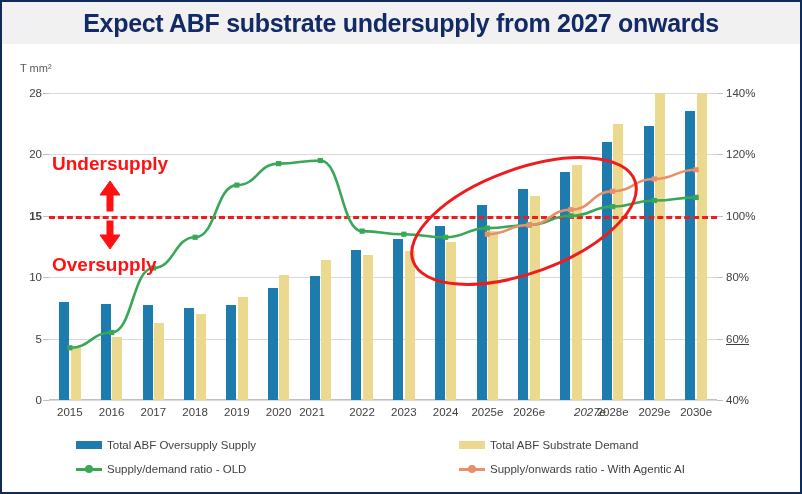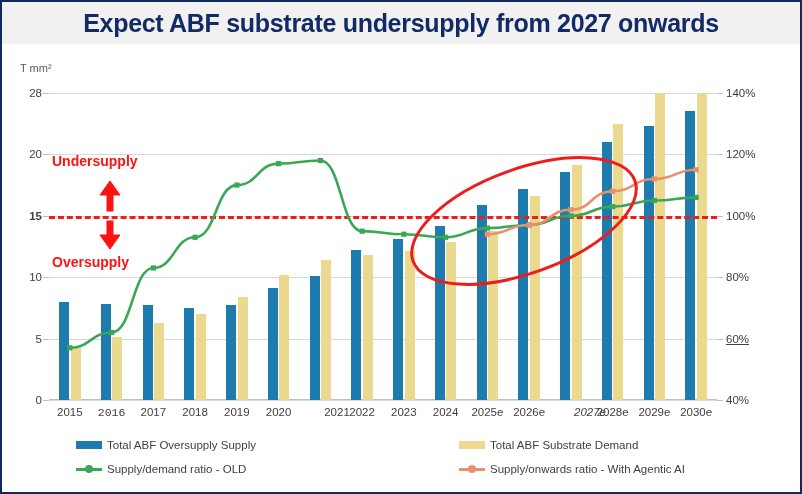--- a/index.html
+++ b/index.html
@@ -56,21 +56,21 @@
   .bar{position:absolute;bottom:0;}
   .bar.supply{background:#1d7cad;}
   .bar.demand{background:#ead98f;}
   
   .ref-line{
     position:absolute;left:0;width:100%;height:0;
     border-top:3px dashed #ee1c1c;
   }
   
   .anno{
-    position:absolute;font-size:14px;font-weight:bold;color:#ff1111;
+    position:absolute;font-size:19px;font-weight:bold;color:#ff1111;
     white-space:nowrap;
   }
   .arrow-svg{position:absolute;}
   .ellipse-svg{position:absolute;left:0;top:0;width:100%;height:100%;pointer-events:none;}
   .lines-svg{position:absolute;left:0;top:0;width:100%;height:100%;}
   
   .xlabels{position:absolute;left:47px;top:362px;width:668px;height:20px;}
   .xlabel{
     position:absolute;font-size:11.5px;color:#404040;
     transform:translateX(-50%);white-space:nowrap;
@@ -217,26 +217,26 @@
           <rect x="14" y="12" width="6" height="20"></rect>
           <polygon points="17,2 27,16 7,16"></polygon>
           <rect x="14" y="42" width="6" height="18"></rect>
           <polygon points="17,70 27,56 7,56"></polygon>
         </g>
       </svg>
     </div>
 
     <div class="xlabels" id="xlabels">
         <div class="xlabel" style="left: 20.875px;">2015</div>
-        <div class="xlabel" style="left: 62.625px; font-family: Liberation Mono, monospace;">2016</div>
+        <div class="xlabel" style="left: 62.625px;">2016</div>
         <div class="xlabel" style="left: 104.375px;">2017</div>
         <div class="xlabel" style="left: 146.125px;">2018</div>
         <div class="xlabel" style="left: 187.875px;">2019</div>
         <div class="xlabel" style="left: 229.625px;">2020</div>
-        <div class="xlabel" style="left: 288px;">2021</div>
+        <div class="xlabel" style="left: 263px;">2021</div>
         <div class="xlabel" style="left: 313.125px;">2022</div>
         <div class="xlabel" style="left: 354.875px;">2023</div>
         <div class="xlabel" style="left: 396.625px;">2024</div>
         <div class="xlabel" style="left: 438.375px;">2025e</div>
         <div class="xlabel" style="left: 480.125px;">2026e</div>
         <div class="xlabel" style="left: 541px; font-style: italic;">2027e</div>
         <div class="xlabel" style="left: 563.625px;">2028e</div>
         <div class="xlabel" style="left: 605.375px;">2029e</div>
         <div class="xlabel" style="left: 647.125px;">2030e</div>
       </div>

